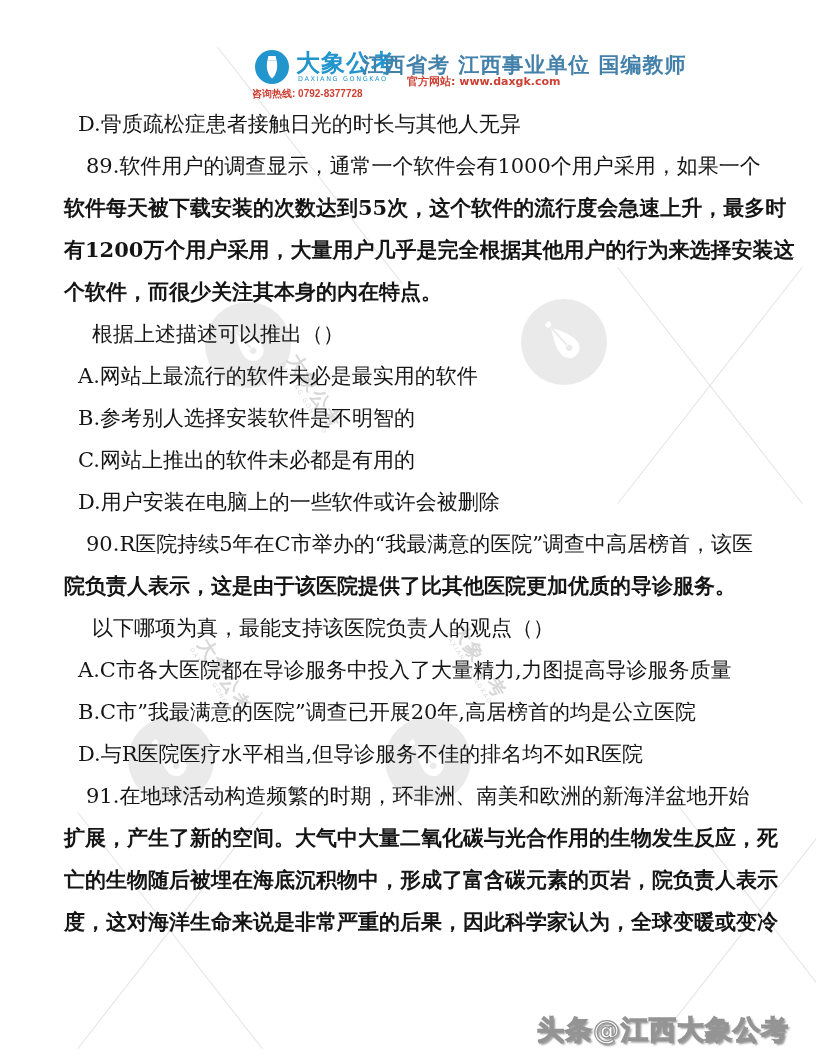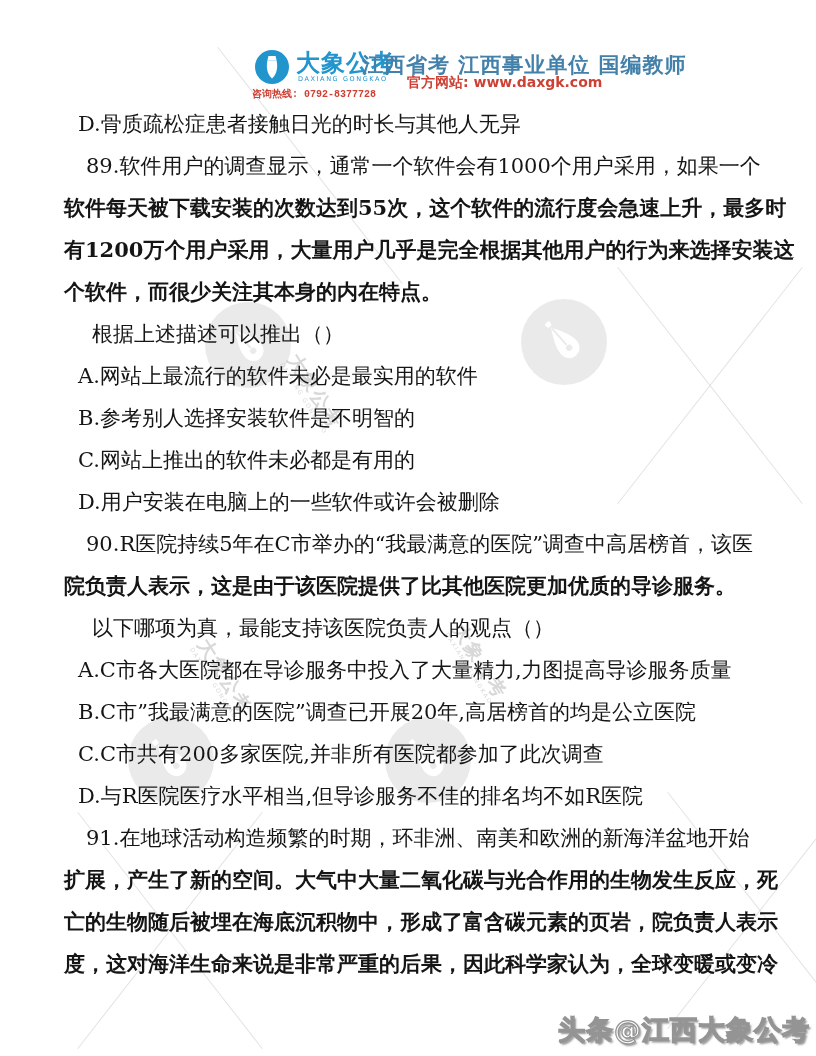--- a/index.html
+++ b/index.html
@@ -34,44 +34,44 @@
     position:absolute;left:296px;top:47px;font-size:24px;font-weight:bold;
     color:#2295cd;letter-spacing:1px;
     font-family:"DejaVu Sans","Liberation Sans",sans-serif;
   }
   .brand-en{
     position:absolute;left:298px;top:75px;font-size:6.5px;color:#2295cd;
     letter-spacing:1.6px;font-family:"DejaVu Sans","Liberation Sans",sans-serif;
   }
   .hotline{
     position:absolute;left:252px;top:87px;font-size:10px;font-weight:bold;
-    color:#cd4135;font-family:Liberation Mono, monospace;
+    color:#cd4135;font-family:Liberation Sans, sans-serif;
   }
   .tags{
     position:absolute;left:362px;top:51px;font-size:21px;font-weight:bold;
     color:#4380aa;letter-spacing:1px;
     font-family:"DejaVu Sans","Liberation Sans",sans-serif;
   }
   .website{
-    position:absolute;left:407px;top:74px;font-size:14px;font-weight:bold;
+    position:absolute;left:407px;top:74px;font-size:11px;font-weight:bold;
     color:#cd4135;font-family:"DejaVu Sans","Liberation Sans",sans-serif;
   }
   
   .doc{
     position:absolute;left:64px;top:103px;width:690px;z-index:1;
     color:#151515;font-size:21px;
   }
   .line{height:42px;line-height:42px;white-space:nowrap;}
   .i0{padding-left:0;font-weight:bold;}
   .i1{padding-left:14px;}
   .i2{padding-left:22px;}
   .i3{padding-left:28px;}
   
   .credit{
-    position:absolute;right:6px;top:1012px;z-index:2;
+    position:absolute;right:27px;top:1012px;z-index:2;
     font-size:27px;font-weight:bold;color:#ffffff;
     -webkit-text-stroke:1.3px #949494;
     text-shadow:2px 2px 2px rgba(130,130,130,.85);
     letter-spacing:1px;
     font-family:"DejaVu Sans","Liberation Sans",sans-serif;
   }
 </style>
 </head>
 <body>
 
@@ -157,21 +157,20 @@
     <div class="line i3">根据上述描述可以推出（）</div>
     <div class="line i1">A.网站上最流行的软件未必是最实用的软件</div>
     <div class="line i1">B.参考别人选择安装软件是不明智的</div>
     <div class="line i1">C.网站上推出的软件未必都是有用的</div>
     <div class="line i1">D.用户安装在电脑上的一些软件或许会被删除</div>
     <div class="line i2">90.R医院持续5年在C市举办的“我最满意的医院”调查中高居榜首，该医</div>
     <div class="line i0">院负责人表示，这是由于该医院提供了比其他医院更加优质的导诊服务。</div>
     <div class="line i3">以下哪项为真，最能支持该医院负责人的观点（）</div>
     <div class="line i1">A.C市各大医院都在导诊服务中投入了大量精力,力图提高导诊服务质量</div>
     <div class="line i1">B.C市”我最满意的医院”调查已开展20年,高居榜首的均是公立医院</div>
-    <div class="line i1">C.C市共有200多家医院,并非所有医院都参加了此次调查</div>
     <div class="line i1">D.与R医院医疗水平相当,但导诊服务不佳的排名均不如R医院</div>
     <div class="line i2">91.在地球活动构造频繁的时期，环非洲、南美和欧洲的新海洋盆地开始</div>
     <div class="line i0">扩展，产生了新的空间。大气中大量二氧化碳与光合作用的生物发生反应，死</div>
     <div class="line i0">亡的生物随后被埋在海底沉积物中，形成了富含碳元素的页岩，院负责人表示</div>
     <div class="line i0">度，这对海洋生命来说是非常严重的后果，因此科学家认为，全球变暖或变冷</div>
   </div>
 
 <div class="credit">头条@江西大象公考</div>
 
 </body></html>

